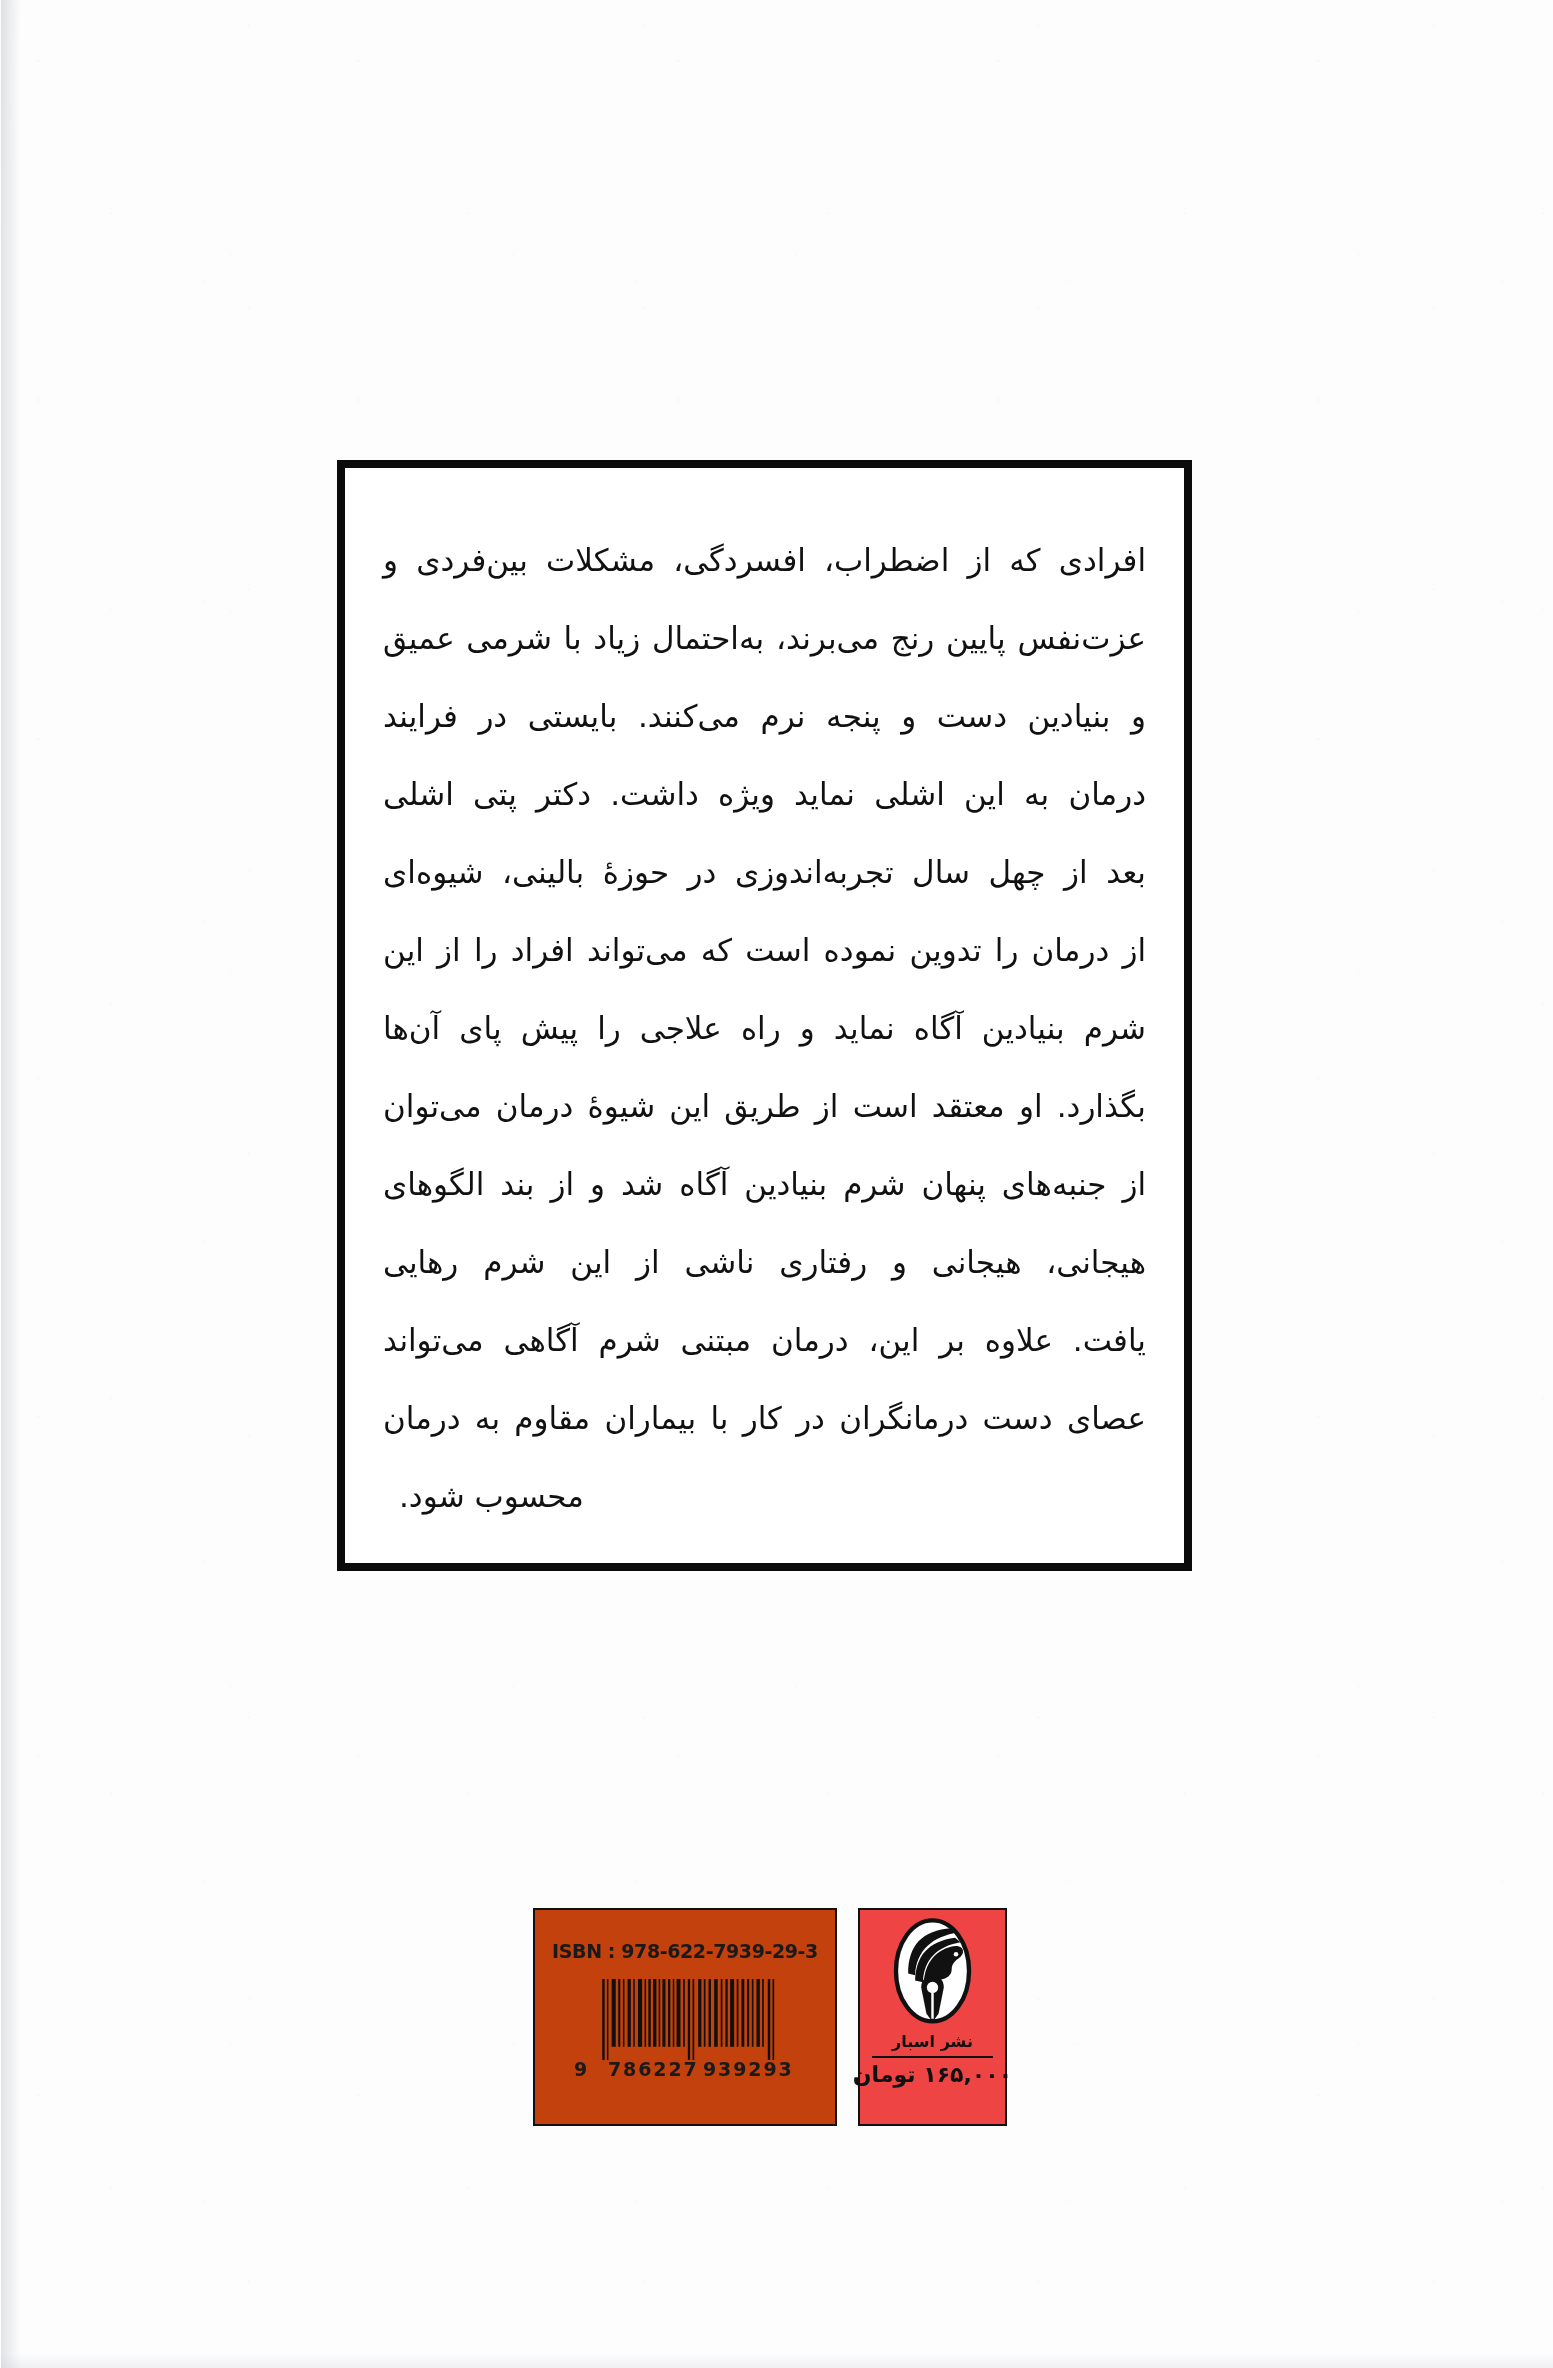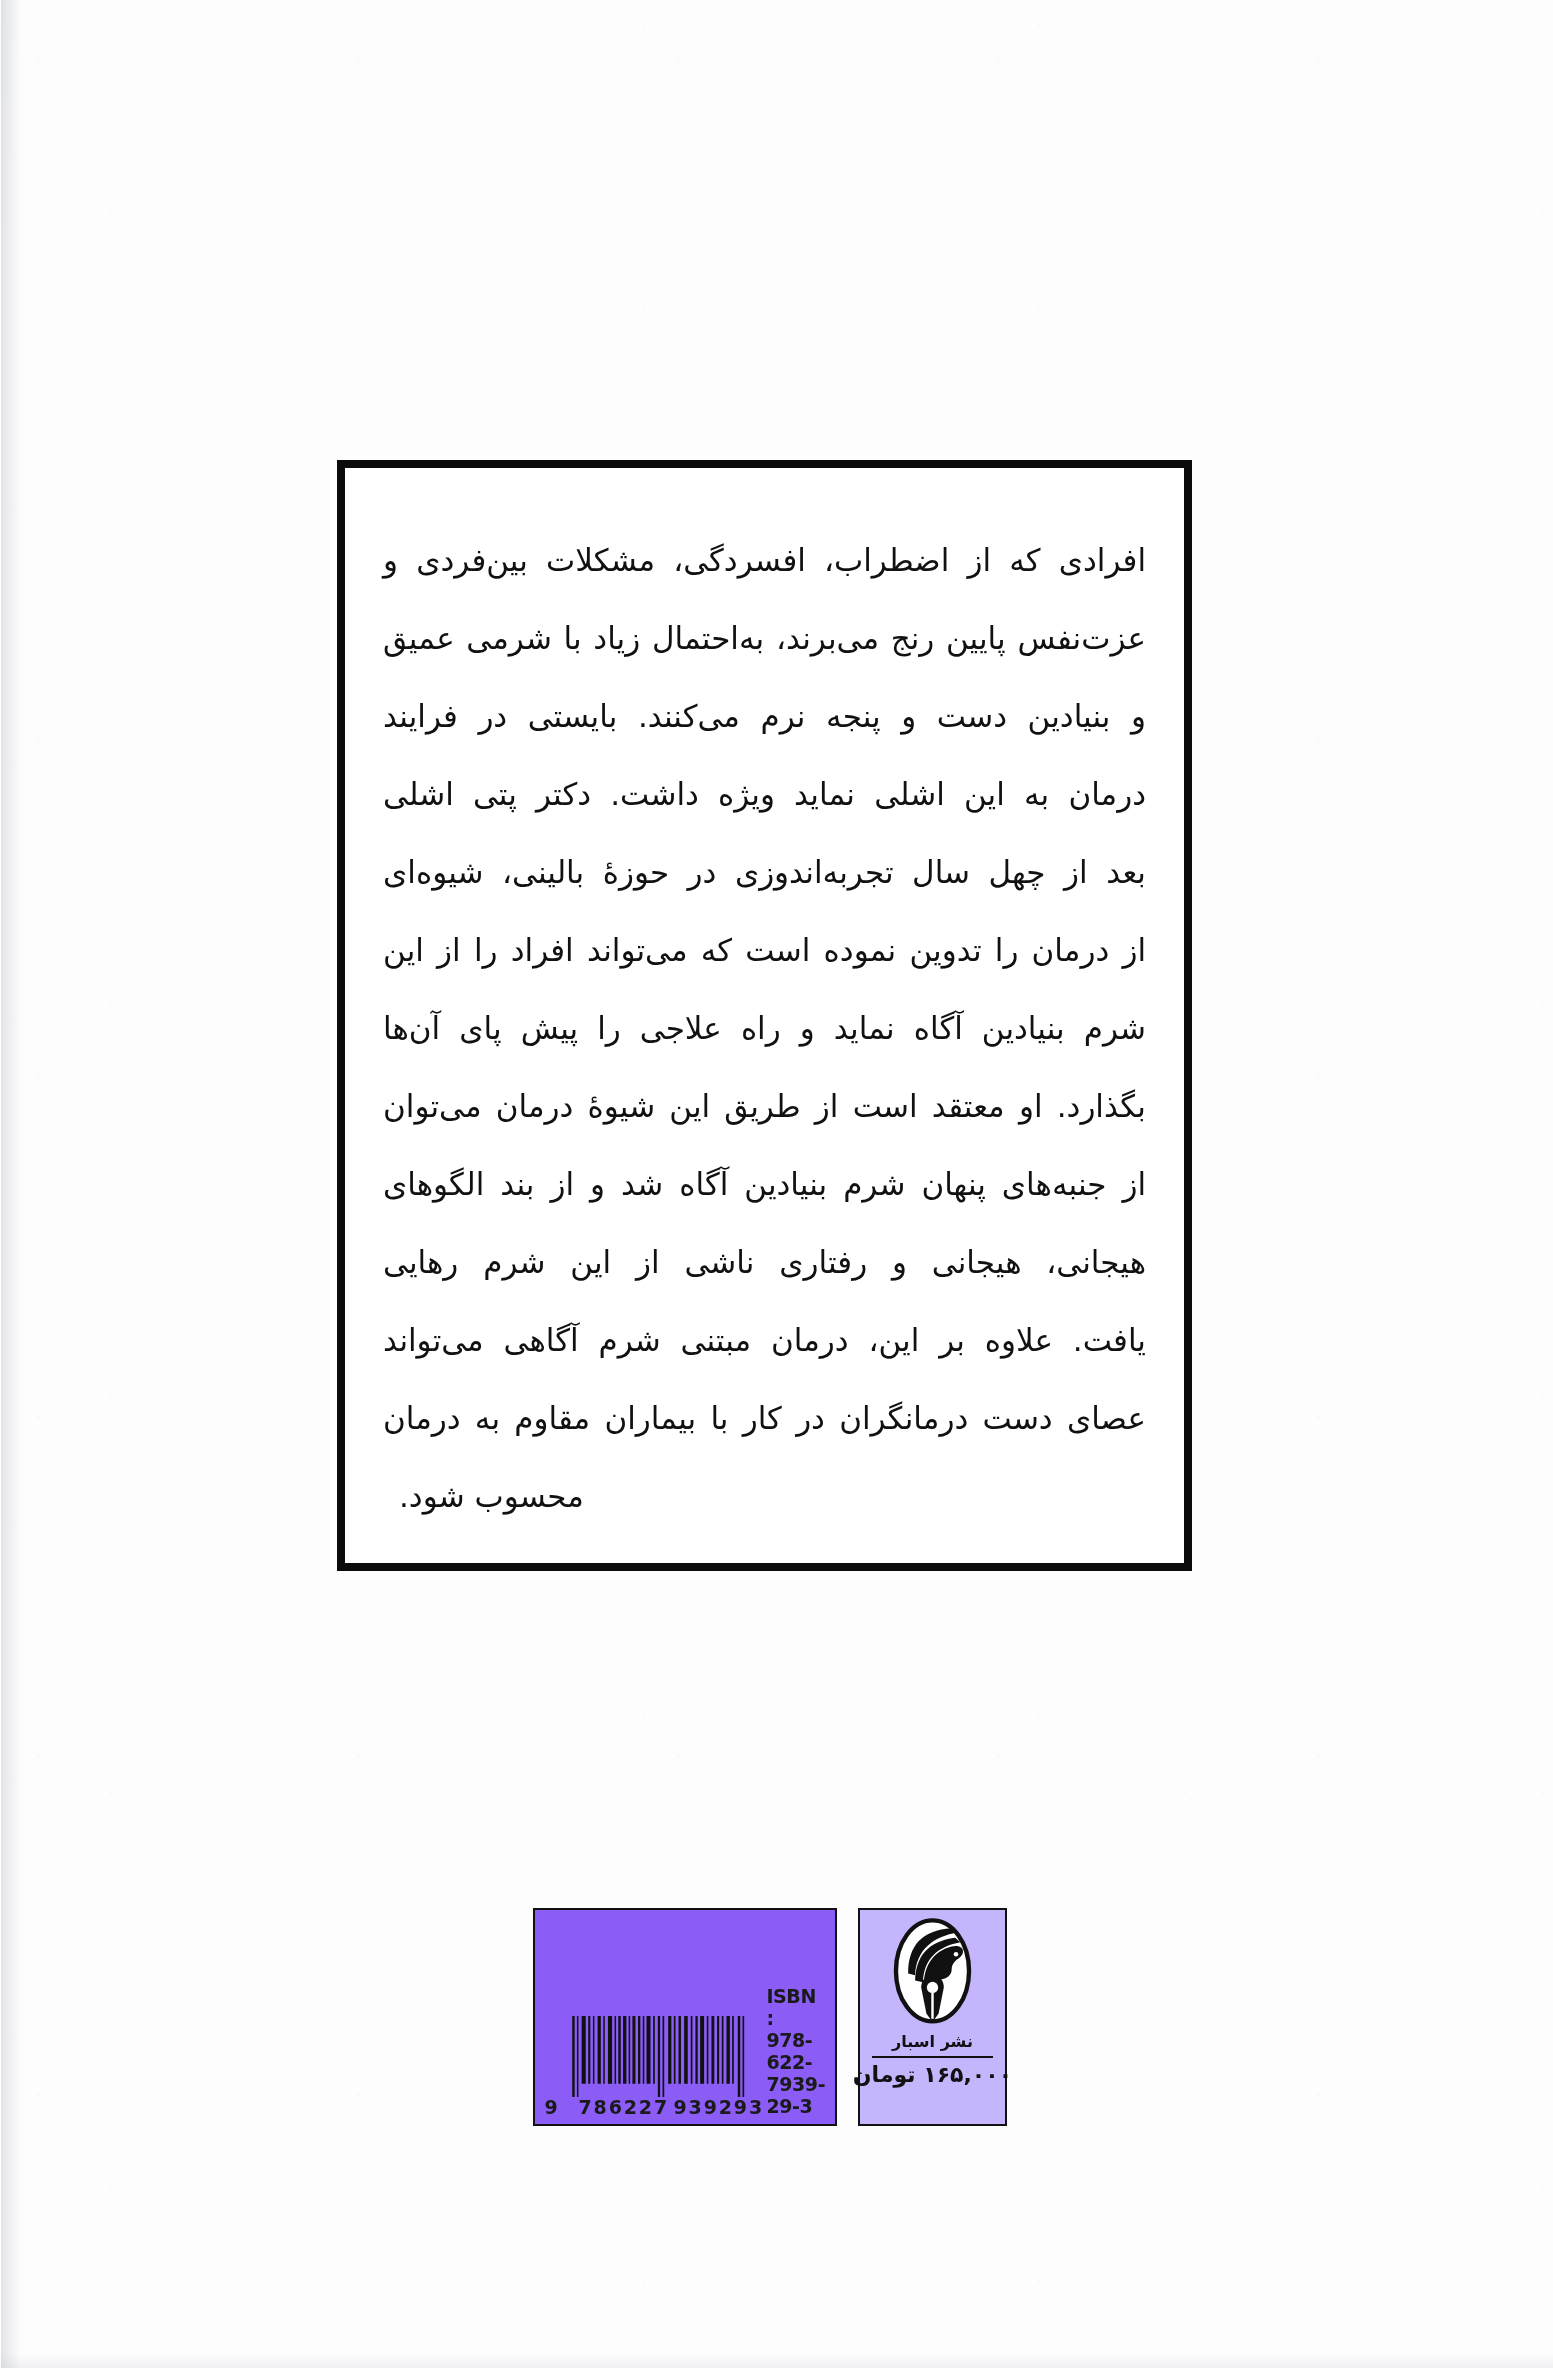--- a/index.html
+++ b/index.html
@@ -87,21 +87,21 @@
     display: flex;
     align-items: stretch;
     gap: 21px;
   }
 
   .publisher-box {
     box-sizing: border-box;
     width: 149px;
     height: 218px;
     border: 2.8px solid #111;
-    background: #c4b5fd;
+    background: #ef4444;
     display: flex;
     flex-direction: column;
     align-items: center;
     justify-content: flex-start;
     padding: 5.6px 4.7px 3.8px 4.7px;
   }
   .pub-logo {
     width: 87px;
     height: 115px;
     display: block;
@@ -129,24 +129,24 @@
     direction: rtl;
     white-space: nowrap;
     letter-spacing: -0.5px;
   }
 
   .isbn-box {
     box-sizing: border-box;
     width: 304px;
     height: 218px;
     border: 2.8px solid #111;
-    background: #8b5cf6;
+    background: #c2410c;
     display: flex;
-    flex-direction: row;
-    align-items: flex-end;
+    flex-direction: column;
+    align-items: center;
     justify-content: flex-start;
     padding: 13px 9.4px 7.5px 9.4px;
   }
   .isbn-text {
     font-family: "DejaVu Sans", sans-serif;
     font-size: 19px;
     font-weight: bold;
     color: #1a1a1a;
     direction: ltr;
     letter-spacing: -0.4px;

